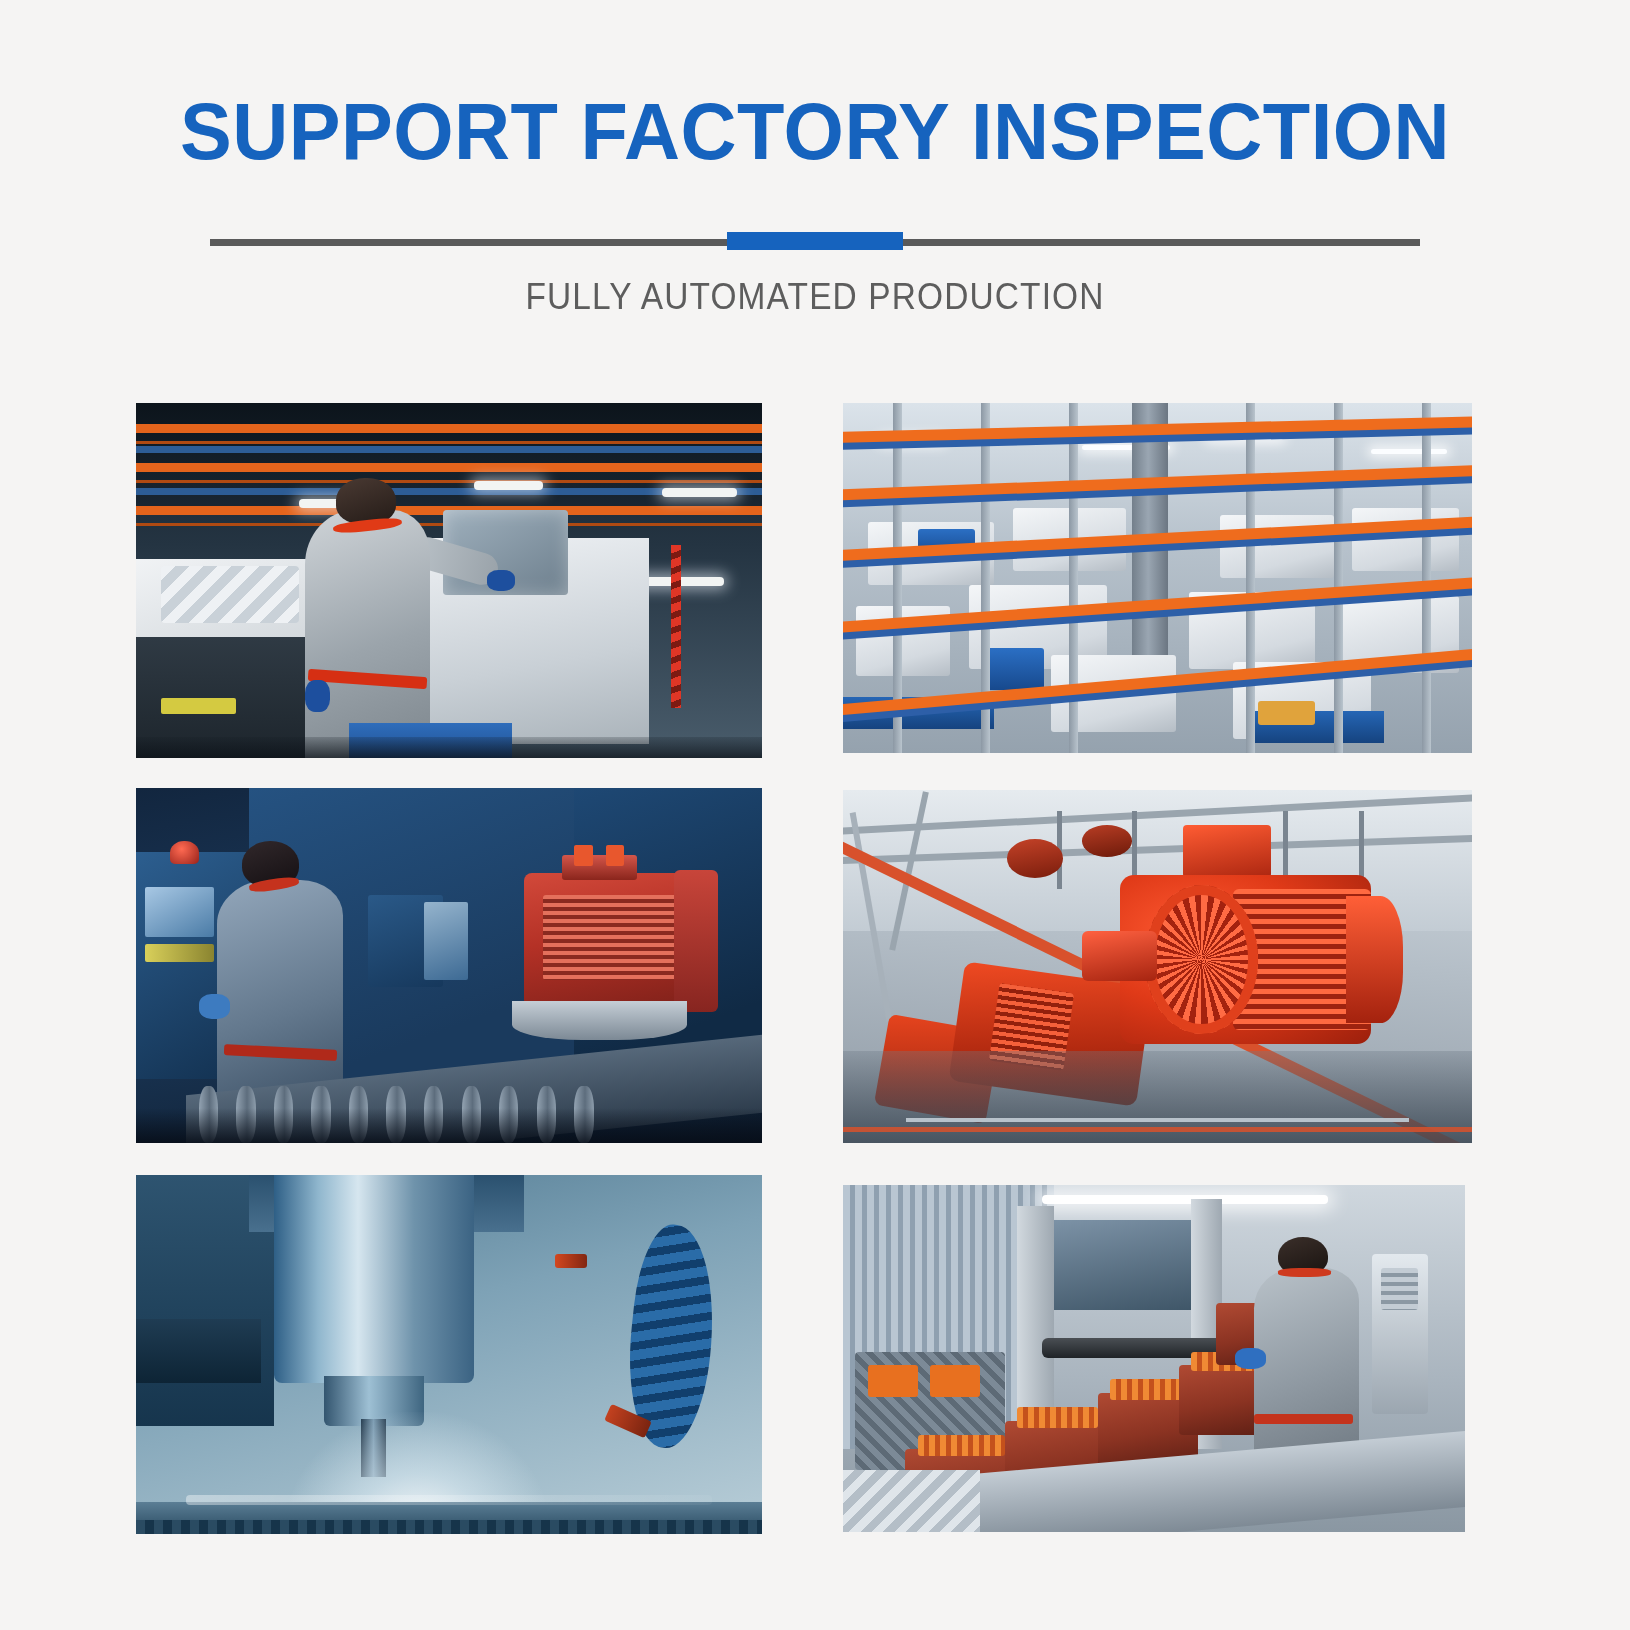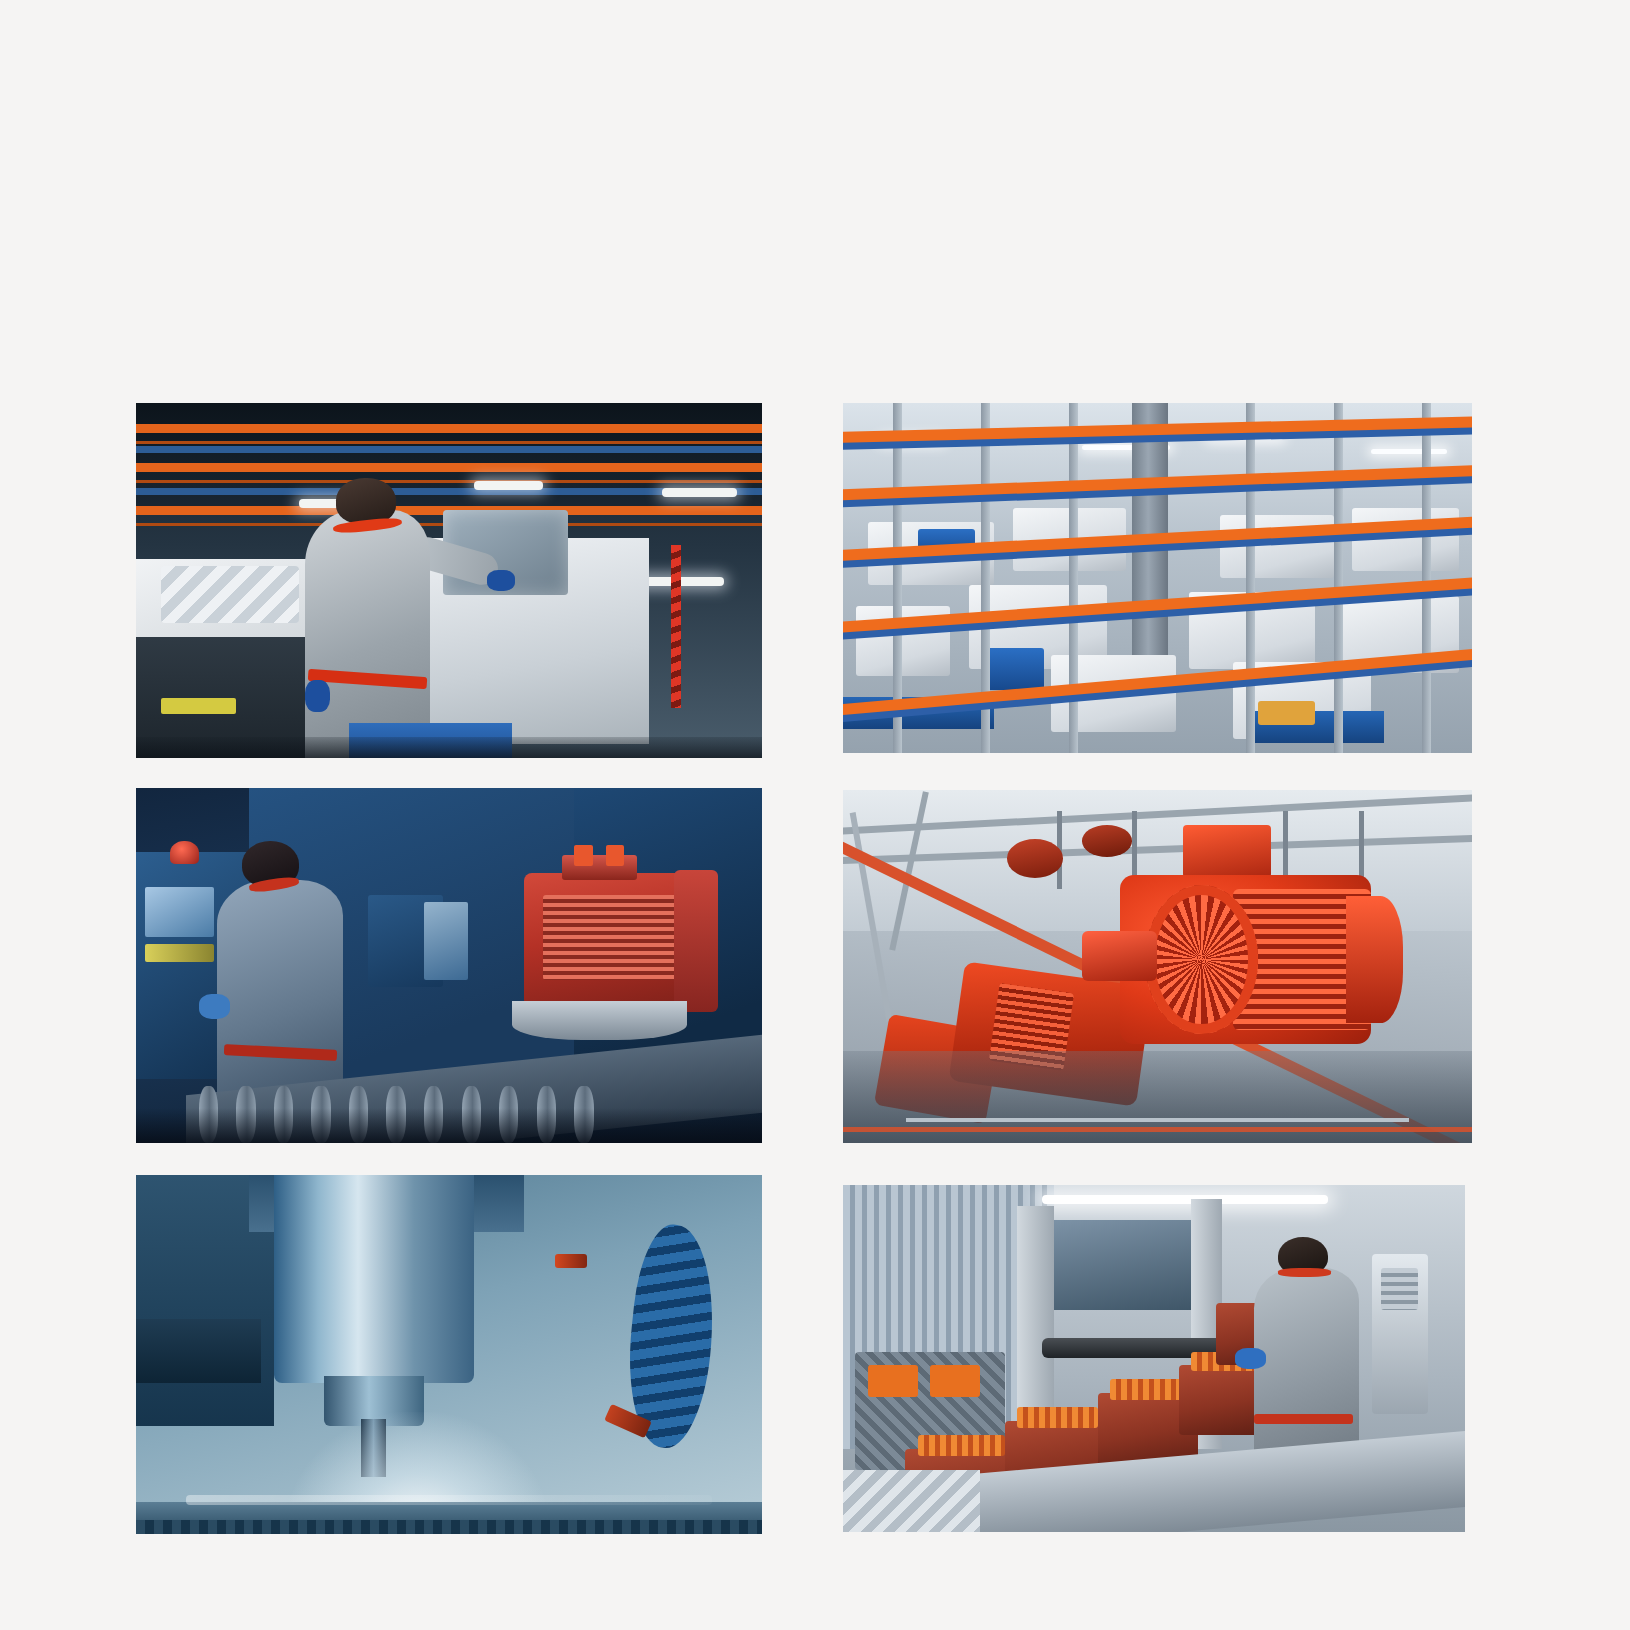--- a/index.html
+++ b/index.html
@@ -418,20 +418,30 @@
     left:8%; bottom:0; width:92%; height:22%;
     background: linear-gradient(180deg,#c3ccd4,#7e8a95);
     transform: skewY(-5deg);
   }
 </style>
 </head>
 <body>
 
 <div class="banner">
 
+  <div class="header">
+    <h1 class="headline">SUPPORT FACTORY INSPECTION</h1>
+
+    <div class="divider">
+      <div class="divider-line"></div>
+      <div class="divider-accent"></div>
+    </div>
+
+    <div class="subhead">FULLY AUTOMATED PRODUCTION</div>
+  </div>
 
   <div class="grid">
 
     <div class="photo p1" style="left:136px; top:403px; width:626px; height:355px;">
       <div class="scene">
         <div class="fill ceiling"></div>
         <div class="fill beam" style="top:6%;"></div>
         <div class="fill beam" style="top:17%;"></div>
         <div class="fill beam" style="top:29%;"></div>
         <div class="fill bluepipe" style="top:12%;"></div>

